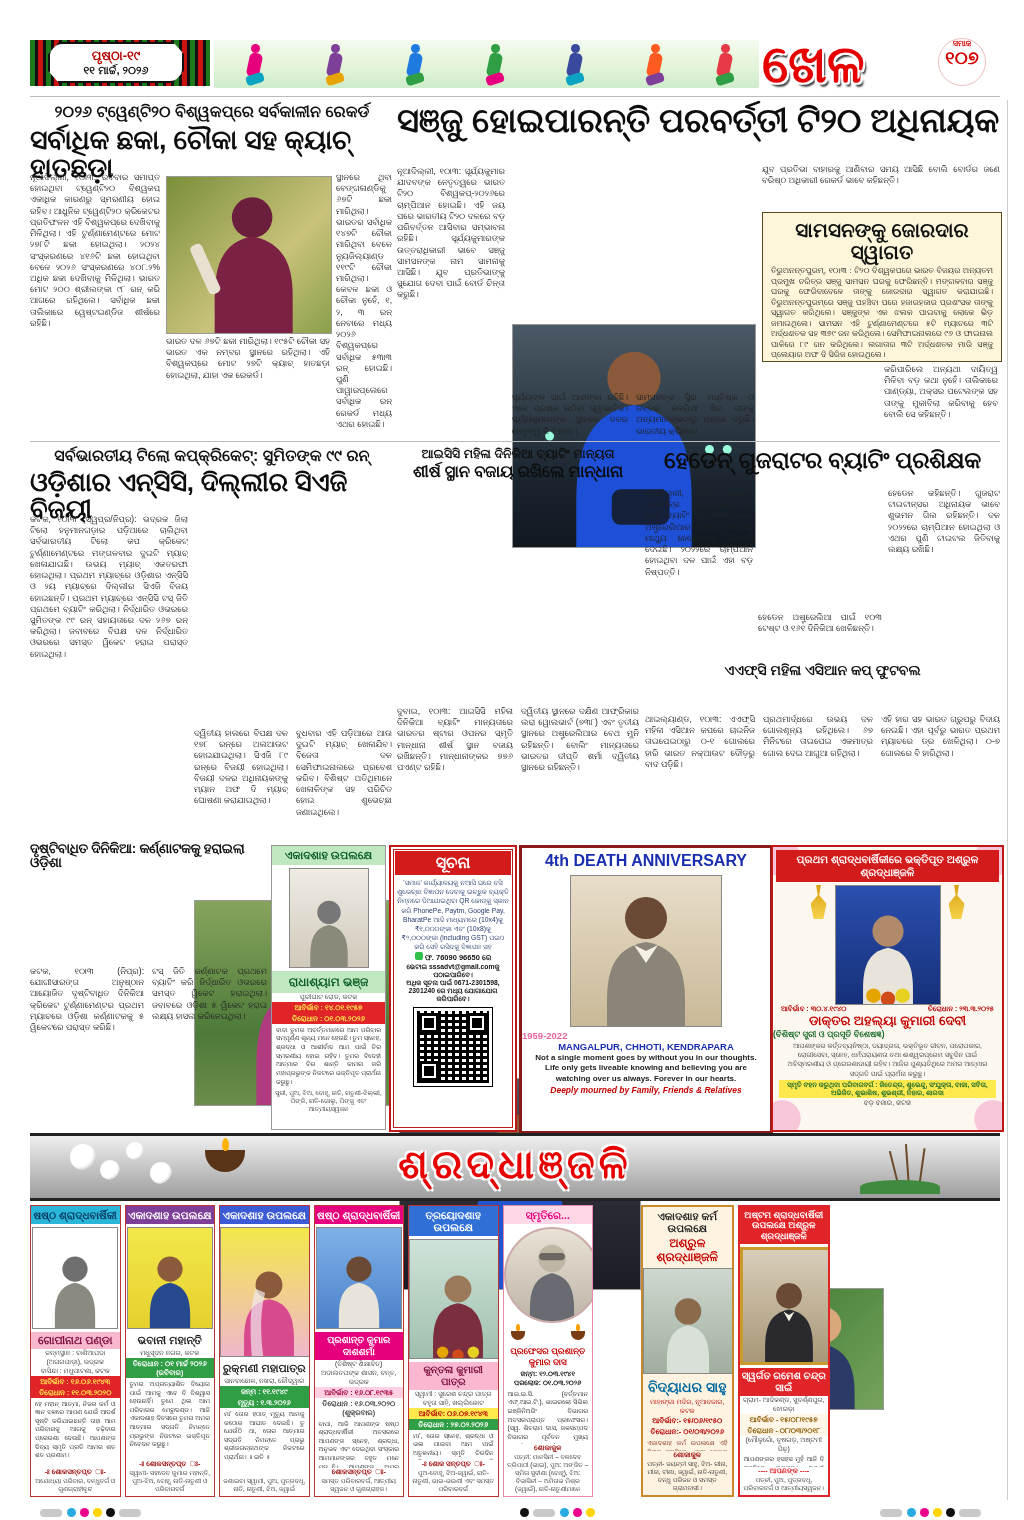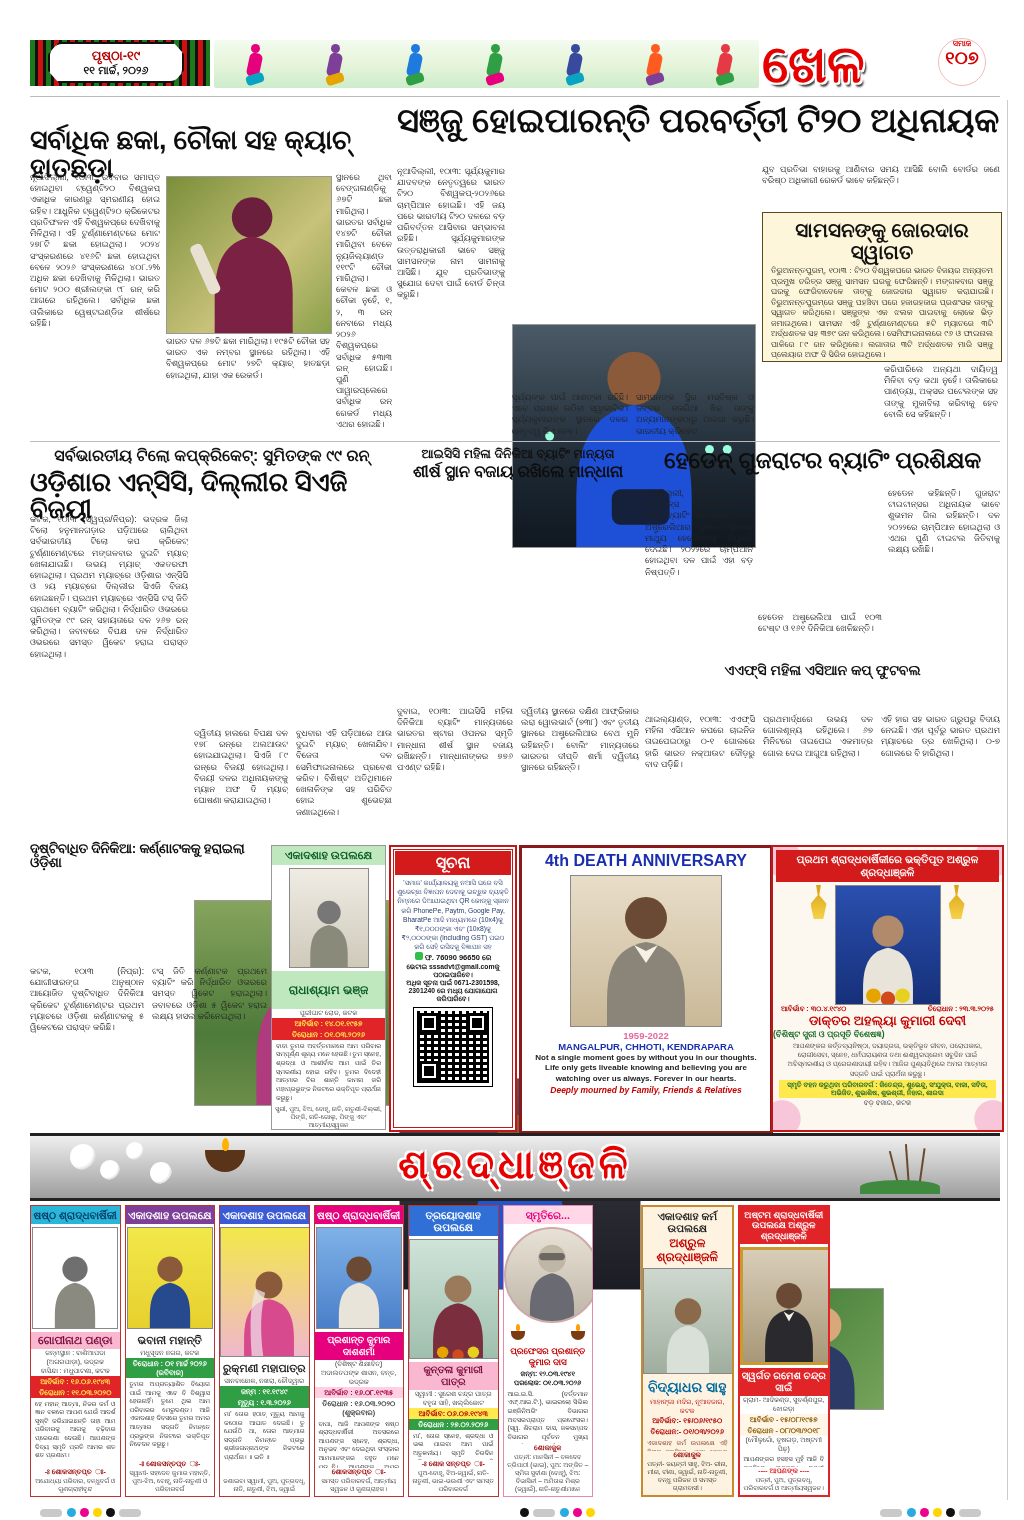--- a/index.html
+++ b/index.html
@@ -112,20 +112,21 @@
         <span class="g" style="background:#2f9e44"></span>
       </span>
   </div>
   <div class="abs khela" style="left:762px;top:34px;">ଖେଳ</div>
   <div class="abs logo107" style="left:938px;top:38px;">
     <div class="t">ସମାଜ</div>
     <div class="n">୧୦୭</div>
   </div>
   <div class="abs rule" style="left:30px;top:96px;width:970px;"></div>
 
+  <div class="abs kicker" style="left:32px;top:103px;width:360px;font-size:16px;">୨୦୨୬ ଟ୍ୱେଣ୍ଟି୨୦ ବିଶ୍ୱକପ୍‌ରେ ସର୍ବକାଳୀନ ରେକର୍ଡ</div>
   <div class="abs headline" style="left:30px;top:126px;width:362px;font-size:27px;">ସର୍ବାଧିକ ଛକା, ଚୌକା ସହ କ୍ୟାଚ୍ ହାତଛଡ଼ା</div>
   <div class="abs bodytext" style="left:30px;top:172px;width:130px;height:262px;overflow:hidden;">ନୂଆଦିଲ୍ଲୀ, ୧୦ା୩: ରବିବାର ସମାପ୍ତ ହୋଇଥିବା ଟ୍ୱେଣ୍ଟି୨୦ ବିଶ୍ୱକପ୍ ଏକାଧିକ କାରଣରୁ ସ୍ମରଣୀୟ ହୋଇ ରହିବ। ଆଧୁନିକ ଟ୍ୱେଣ୍ଟି୨୦ କ୍ରିକେଟର ପ୍ରତିଫଳନ ଏହି ବିଶ୍ୱକପ୍‌ରେ ଦେଖିବାକୁ ମିଳିଥିଲା। ଏହି ଟୁର୍ଣ୍ଣାମେଣ୍ଟରେ ମୋଟ ୨୭୮ଟି ଛକା ହୋଇଥିଲା। ୨୦୨୪ ସଂସ୍କରଣରେ ୪୧୬ଟି ଛକା ହୋଇଥିବା ବେଳେ ୨୦୨୬ ସଂସ୍କରଣରେ ୪୦୮.୨% ଅଧିକ ଛକା ଦେଖିବାକୁ ମିଳିଥିଲା। ଭାରତ ମୋଟ ୨୦୦ ଶ୍ରୀଲଙ୍କା ୯୮ ରନ୍ କରି ଆଗରେ ରହିଥିଲେ। ସର୍ବାଧିକ ଛକା ତାଲିକାରେ ୱେଷ୍ଟଇଣ୍ଡିଜ ଶୀର୍ଷରେ ରହିଛି।</div>
   <div class="abs photo" style="left:166px;top:176px;width:164px;height:156px;background:linear-gradient(135deg,#7a8f3a,#c9c27a 60%,#8aa04a);">
     <svg viewBox="0 0 100 100" preserveAspectRatio="xMidYMax meet">
         <circle cx="52" cy="26" r="13" fill="#6b1f3c"></circle>
         <path d="M52 38 C32 42 28 58 28 78 L28 100 L78 100 L78 76 C78 56 72 42 52 38 Z" fill="#7a2144"></path>
         <rect x="18" y="42" width="8" height="34" rx="3" fill="#e8e0d0" transform="rotate(-24 22 59)"></rect>
       </svg>
   </div>
   <div class="abs bodytext" style="left:166px;top:336px;width:164px;height:98px;overflow:hidden;">ଭାରତ ଦଳ ୬୭ଟି ଛକା ମାରିଥିଲା। ୧୯୫ଟି ଚୌକା ସହ ଭାରତ ଏକ ନମ୍ବର ସ୍ଥାନରେ ରହିଥିଲା। ଏହି ବିଶ୍ୱକପ୍‌ରେ ମୋଟ ୨୭ଟି କ୍ୟାଚ୍ ହାତଛଡ଼ା ହୋଇଥିଲା, ଯାହା ଏକ ରେକର୍ଡ।</div>
@@ -204,21 +205,21 @@
   <div class="abs bodytext" style="left:152px;top:966px;width:115px;height:162px;overflow:hidden;">ଟସ୍ ଜିତି କର୍ଣ୍ଣାଟକ ପ୍ରଥମେ ବ୍ୟାଟିଂ କରି ନିର୍ଦ୍ଧାରିତ ଓଭରରେ ସମସ୍ତ ୱିକେଟ ହରାଇଥିଲା। ଜବାବରେ ଓଡ଼ିଶା ୫ ୱିକେଟ ହରାଇ ଲକ୍ଷ୍ୟ ହାସଲ କରିନେଇଥିଲା।</div>
 
   <div class="abs adcard" style="left:271px;top:845px;width:113px;height:283px;border:1px solid #999;">
     <div class="bandc" style="background:#bfe8bf;color:#0a5c22;font-size:11px;padding:3px 0;">ଏକାଦଶାହ ଉପଲକ୍ଷେ</div>
     <div class="obit-photo" style="width:78px;height:98px;background:linear-gradient(180deg,#efece4,#cfc9ba);">
       <svg viewBox="0 0 100 100" preserveAspectRatio="xMidYMax meet">
           <circle cx="50" cy="30" r="15" fill="#777"></circle>
           <path d="M50 46 C30 50 26 66 26 86 L26 100 L74 100 L74 86 C74 66 70 50 50 46 Z" fill="#8a8a7a"></path>
         </svg>
     </div>
-    <div class="bandc" style="background:#bfe8bf;color:#0a5c22;font-size:12px;padding:12px 0;">ରାଧାଶ୍ୟାମ ଭଞ୍ଜ</div>
+    <div class="bandc" style="background:#bfe8bf;color:#0a5c22;font-size:12px;padding:4px 0;">ରାଧାଶ୍ୟାମ ଭଞ୍ଜ</div>
     <div class="obsub">ପୁରୀଘାଟ ରୋଡ, କଟକ</div>
     <div class="obdate" style="background:#e02428;color:#ffe94d;">ଆବିର୍ଭାବ : ୧୪.୦୧.୧୯୫୭</div>
     <div class="obdate" style="background:#e02428;color:#ffe94d;">ତିରୋଧାନ : ୦୧.୦୩.୨୦୨୬</div>
     <div class="obbody">ବାବା ତୁମର ଅବର୍ତ୍ତମାନରେ ଆମ ପରିବାର ସମ୍ପୂର୍ଣ୍ଣ ଶୂନ୍ୟ ମନେ ହେଉଛି। ତୁମ ସ୍ନେହ, ଶ୍ରଦ୍ଧା ଓ ଆଶୀର୍ବାଦ ଆମ ପାଇଁ ଚିର ସ୍ମରଣୀୟ ହୋଇ ରହିବ। ତୁମର ବିଦେହୀ ଆତ୍ମାର ଚିର ଶାନ୍ତି କାମନା କରି ମହାପ୍ରଭୁଙ୍କ ନିକଟରେ ଭକ୍ତିପୂତ ପ୍ରାର୍ଥନା କରୁଛୁ।</div>
     <div class="obfam">ସ୍ତ୍ରୀ, ପୁଅ, ଝିଅ, ବୋହୂ, ନାତି, ନାତୁଣୀ-ଝିଲ୍ଲୀ, ପିଙ୍କି, ନାତି-ଗୋଲୁ, ପିଙ୍କୁ ଏବଂ ଆତ୍ମୀୟସ୍ୱଜନ</div>
   </div>
 
   <div class="abs adcard" style="left:389px;top:845px;width:124px;height:283px;border:2px solid #c01818;box-shadow:inset 0 0 0 2px #fff,inset 0 0 0 3px #c01818;">
     <div class="bandc" style="background:#d31b1b;color:#fff;font-size:16px;padding:3px 0;margin:4px 4px 2px;">ସୂଚନା</div>
     <div style="font-size:6.8px;line-height:1.35;text-align:center;color:#243a6b;padding:1px 6px;">'ସମାଜ' କାର୍ଯ୍ୟାଳୟକୁ ନଆସି ଘରେ ବସି ଶୁଭେଚ୍ଛା ବିଜ୍ଞାପନ ଦେବାକୁ ଇଚ୍ଛୁକ ବ୍ୟକ୍ତି ନିମ୍ନରେ ଦିଆଯାଇଥିବା QR କୋଡ୍‌କୁ ସ୍କାନ କରି PhonePe, Paytm, Google Pay, BharatPe ଆଦି ମାଧ୍ୟମରେ (10x4)କୁ ₹୧,୦୦୦ଙ୍କା ଏବଂ (10x8)କୁ ₹୨,୦୦୦ଙ୍କା (including GST) ପଇଠ କରି ସେହି ରସିଦକୁ ବିଜ୍ଞାପନ ସହ</div>
@@ -234,21 +235,21 @@
 
   <div class="abs adcard" style="left:519px;top:845px;width:248px;height:283px;border:3px solid #8a1a1a;">
     <div style="font-size:16px;font-weight:800;text-align:center;color:#1a2fb0;padding:4px 0 2px;">4th DEATH ANNIVERSARY</div>
     <div class="obit-photo" style="width:150px;height:150px;background:linear-gradient(180deg,#e8ddc8,#c9b998);">
       <svg viewBox="0 0 100 100" preserveAspectRatio="xMidYMax meet">
           <circle cx="50" cy="28" r="14" fill="#6a4a34"></circle>
           <path d="M50 44 C28 48 24 64 24 84 L24 100 L76 100 L76 84 C76 64 72 48 50 44 Z" fill="#8a8578"></path>
           <path d="M42 46 L50 58 L58 46 L50 50 Z" fill="#f4f0e4"></path>
         </svg>
     </div>
-    <div style="font-size:9.5px;font-weight:800;text-align:center;color:#e6679e;">1959-2022</div>
+    <div style="font-size:9.5px;font-weight:800;text-align:left;color:#e6679e;">1959-2022</div>
     <div style="font-size:9.5px;font-weight:800;text-align:center;color:#1a2fb0;">MANGALPUR, CHHOTI, KENDRAPARA</div>
     <div style="font-size:8px;font-weight:700;text-align:center;color:#222;padding:1px 8px;line-height:1.3;">Not a single moment goes by without you in our thoughts. Life only gets liveable knowing and believing you are watching over us always. Forever in our hearts.</div>
     <div style="font-size:8.5px;font-weight:800;font-style:italic;text-align:center;color:#c40000;">Deeply mourned by Family, Friends &amp; Relatives</div>
   </div>
 
   <div class="abs adcard" style="left:771px;top:845px;width:229px;height:283px;border:2px solid #c01818;background:radial-gradient(circle at 4% 4%,#f7c6d8 0 18px,transparent 19px),radial-gradient(circle at 96% 4%,#f7c6d8 0 18px,transparent 19px),radial-gradient(circle at 4% 96%,#f7c6d8 0 18px,transparent 19px),radial-gradient(circle at 96% 96%,#f7c6d8 0 18px,transparent 19px),#fdf8ef;">
     <div class="bandc" style="background:#d31b1b;color:#fff;font-size:10.5px;padding:3px 2px;margin:3px;">ପ୍ରଥମ ଶ୍ରାଦ୍ଧବାର୍ଷିକୀରେ ଭକ୍ତିପୂତ ଅଶ୍ରୁଳ ଶ୍ରଦ୍ଧାଞ୍ଜଳି</div>
     <div style="display:flex;align-items:flex-start;justify-content:center;gap:8px;">
       <span class="hangdiya"></span>
       <div class="obit-photo" style="width:104px;height:118px;background:linear-gradient(180deg,#2a4fae,#16307a);margin:0;">

